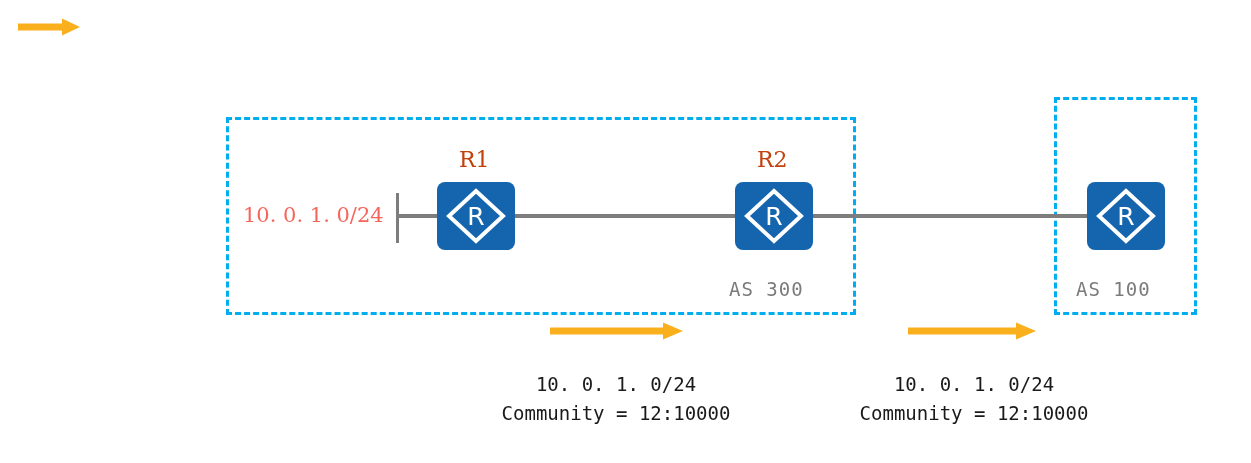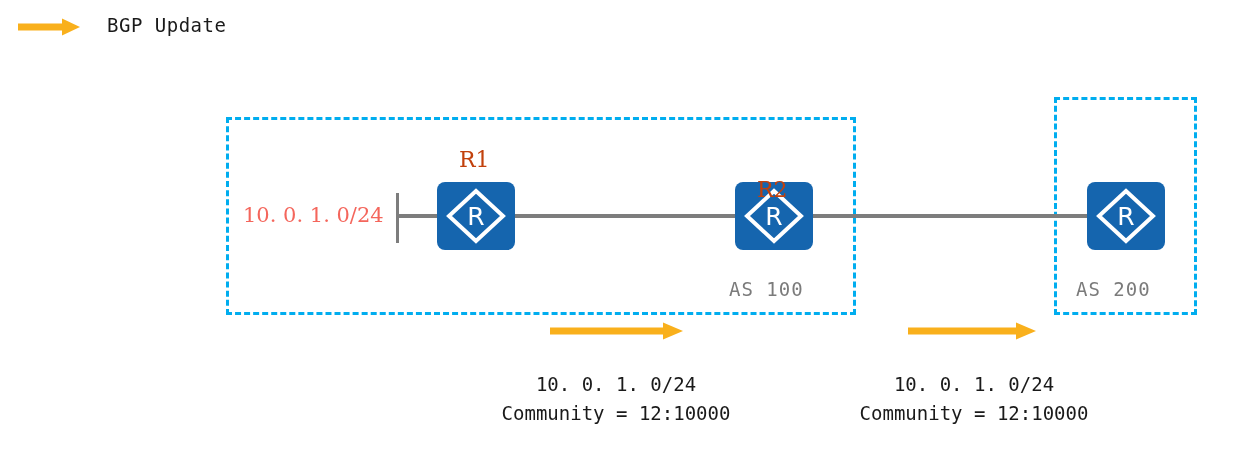--- a/index.html
+++ b/index.html
@@ -83,21 +83,21 @@
   #router-r2 { left: 735px; top: 182px; }
   #router-r3 { left: 1087px; top: 182px; }
 
   .router-label {
     font-family: "DejaVu Serif", serif;
     font-size: 22px;
     color: #c2410c;
     white-space: nowrap;
   }
   #router-label-r1 { left: 459px; top: 147px; }
-  #router-label-r2 { left: 757px; top: 147px; margin-top: 30px; }
+  #router-label-r2 { left: 757px; top: 147px; }
 
   
   #prefix-red {
     left: 243px; top: 203px;
     font-family: "DejaVu Serif", serif;
     font-size: 21px;
     color: #F4665C;
     white-space: nowrap;
   }
 
@@ -121,21 +121,20 @@
 </style>
 </head>
 <body>
 
 <div id="canvas">
 
   <svg class="abs legend-arrow" viewBox="0 0 62 18" preserveAspectRatio="none">
     <rect x="0" y="5.5" width="46" height="7" fill="#F9B01C"></rect>
     <polygon points="44,0.5 62,9 44,17.5" fill="#F9B01C"></polygon>
   </svg>
-  <div class="abs legend-label">BGP Update</div>
 
   <div class="abs as-box" id="as-box-200"></div>
   <div class="abs as-box" id="as-box-100"></div>
 
   <div class="abs link-tick"></div>
   <div class="abs link" id="link-stub-r1"></div>
   <div class="abs link" id="link-r1-r2"></div>
   <div class="abs link" id="link-r2-r3"></div>
 
   <div class="abs" id="prefix-red">10. 0. 1. 0/24</div>
@@ -156,22 +155,22 @@
   </div>
   <div class="abs router-label" id="router-label-r2">R2</div>
 
   <div class="abs router" id="router-r3">
     <svg width="60" height="56" viewBox="0 0 60 56">
       <polygon points="30,3 57,28 30,53 3,28" fill="none" stroke="#FFFFFF" stroke-width="4"></polygon>
       <text x="30" y="37" text-anchor="middle" font-family="DejaVu Sans, sans-serif" font-size="25" fill="#FFFFFF">R</text>
     </svg>
   </div>
 
-  <div class="abs as-label" id="as-label-200">AS 100</div>
-  <div class="abs as-label" id="as-label-100">AS 200</div>
+  <div class="abs as-label" id="as-label-200">AS 300</div>
+  <div class="abs as-label" id="as-label-100">AS 100</div>
 
   <svg class="abs update-arrow" id="update-arrow-1" viewBox="0 0 133 18" preserveAspectRatio="none">
     <rect x="0" y="5.5" width="115" height="7" fill="#F9B01C"></rect>
     <polygon points="113,0.5 133,9 113,17.5" fill="#F9B01C"></polygon>
   </svg>
   <div class="abs annot" id="annot-1">
     <span class="annot-line">10. 0. 1. 0/24</span>
     <span class="annot-line">Community = 12:10000</span>
   </div>
 

